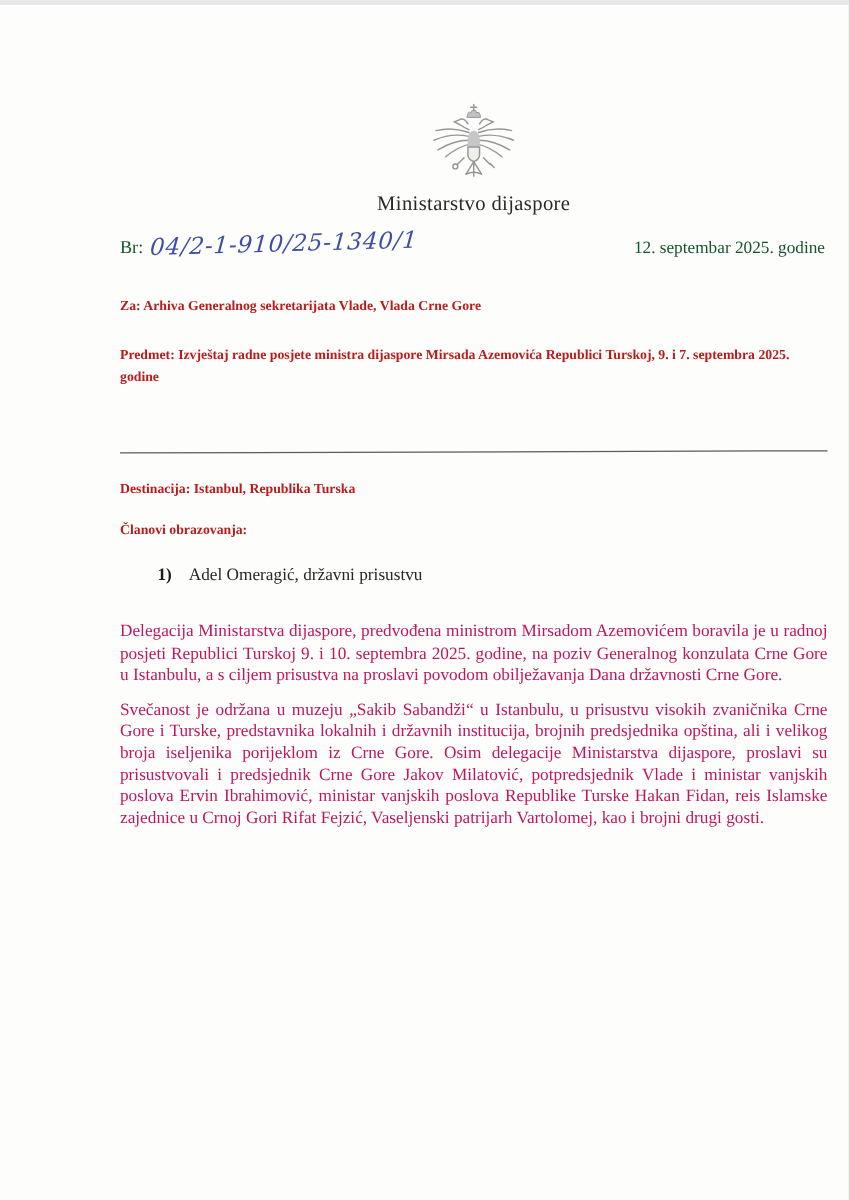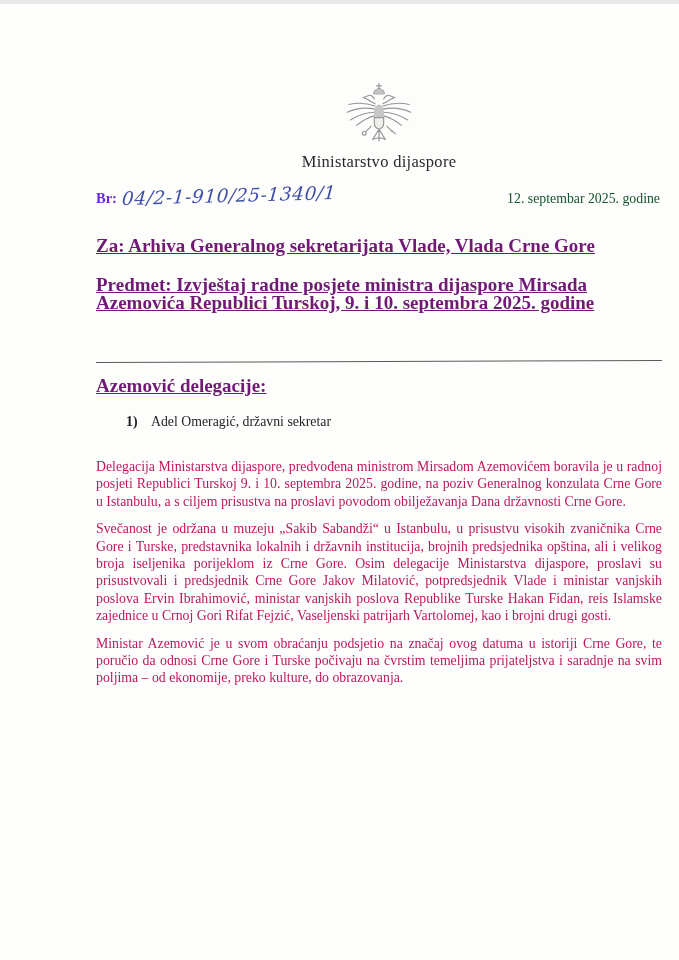--- a/index.html
+++ b/index.html
@@ -31,47 +31,46 @@
     color: #2a2a2a;
   }
   .meta-row {
     margin-top: 42px;
     display: flex;
     justify-content: space-between;
     align-items: baseline;
   }
   .ref-block { white-space: nowrap; }
   .ref-label {
-    font-weight: bold;
+    font-weight: normal;
     font-size: 14.5px;
-    color: #6d28d9;
+    color: #14532d;
   }
   .ref-number {
     display: inline-block;
     font-family: "DejaVu Serif", serif;
     font-style: italic;
     font-size: 18.5px;
     letter-spacing: 0.6px;
     color: #3f4fa6;
     transform: rotate(-1.6deg) skewX(-6deg);
     margin-left: 5px;
     position: relative;
     top: -1px;
   }
   .date-line {
     font-size: 13.8px;
     color: #14532d;
     margin-right: 2px;
   }
   .bold-line {
     font-weight: bold;
-    font-size: 19px;
+    font-size: 11px;
     line-height: 17.4px;
-    color: #701a75;
-    text-decoration: underline;
+    color: #b91c1c;
   }
   .recipient { margin-top: 30px; }
   .subject   { margin-top: 22px; }
   .rule {
     margin-top: 50px;
     border: none;
     border-top: 1.6px solid rgba(45,45,45,0.78);
     transform: rotate(-0.18deg);
     width: 100%;
   }
@@ -133,31 +132,31 @@
 
   <div class="meta-row">
     <div class="ref-block">
       <span class="ref-label">Br:</span><span class="ref-number">04/2-1-910/25-1340/1</span>
     </div>
     <div class="date-line">12. septembar 2025. godine</div>
   </div>
 
   <div class="bold-line recipient">Za: Arhiva Generalnog sekretarijata Vlade, Vlada Crne Gore</div>
 
-  <div class="bold-line subject">Predmet: Izvještaj radne posjete ministra dijaspore Mirsada Azemovića Republici Turskoj, 9. i 10. septembra 2025. godine</div>
+  <div class="bold-line subject">Predmet: Izvještaj radne posjete ministra dijaspore Mirsada Azemovića Republici Turskoj, 9. i 7. septembra 2025. godine</div>
 
   <hr class="rule">
 
+  <div class="bold-line destination">Destinacija: Istanbul, Republika Turska</div>
 
 
-  <div class="bold-line members-heading">Azemović delegacije:</div>
+  <div class="bold-line members-heading">Članovi obrazovanja:</div>
 
   <div class="member-item">
-    <span class="member-index">1)</span><span>Adel Omeragić, državni sekretar</span>
+    <span class="member-index">1)</span><span>Adel Omeragić, državni prisustvu</span>
   </div>
 
   <div class="body-text">
     <p>Delegacija Ministarstva dijaspore, predvođena ministrom Mirsadom Azemovićem boravila je u radnoj posjeti Republici Turskoj 9. i 10. septembra 2025. godine, na poziv Generalnog konzulata Crne Gore u Istanbulu, a s ciljem prisustva na proslavi povodom obilježavanja Dana državnosti Crne Gore.</p>
     <p>Svečanost je održana u muzeju „Sakib Sabandži“ u Istanbulu, u prisustvu visokih zvaničnika Crne Gore i Turske, predstavnika lokalnih i državnih institucija, brojnih predsjednika opština, ali i velikog broja iseljenika porijeklom iz Crne Gore. Osim delegacije Ministarstva dijaspore, proslavi su prisustvovali i predsjednik Crne Gore Jakov Milatović, potpredsjednik Vlade i ministar vanjskih poslova Ervin Ibrahimović, ministar vanjskih poslova Republike Turske Hakan Fidan, reis Islamske zajednice u Crnoj Gori Rifat Fejzić, Vaseljenski patrijarh Vartolomej, kao i brojni drugi gosti.</p>
-    <p>Ministar Azemović je u svom obraćanju podsjetio na značaj ovog datuma u istoriji Crne Gore, te poručio da odnosi Crne Gore i Turske počivaju na čvrstim temeljima prijateljstva i saradnje na svim poljima – od ekonomije, preko kulture, do obrazovanja.</p>
   </div>
 
 </div>
 
 </body></html>

